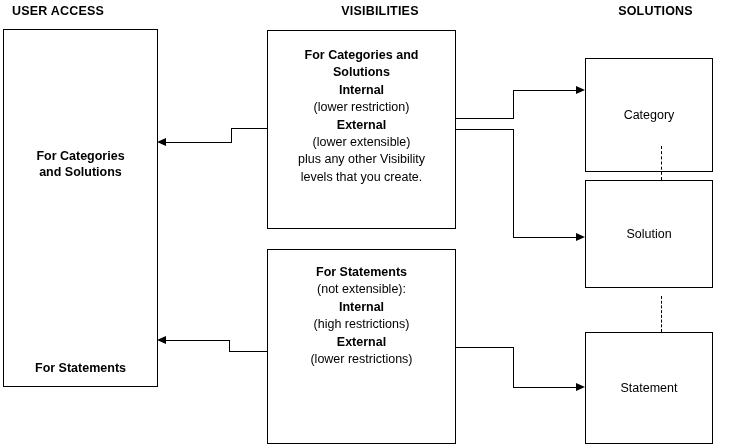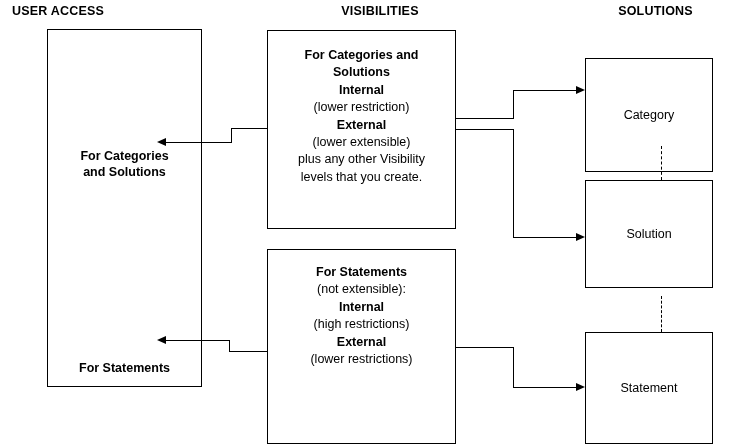--- a/index.html
+++ b/index.html
@@ -38,21 +38,20 @@
     box-sizing: border-box;
     background: #ffffff;
   }
 
   
   #user-access-box {
     left: 3px;
     top: 29px;
     width: 155px;
     height: 358px;
-    margin-left: 44px;
   }
   .ua-label {
     position: absolute;
     left: 0;
     width: 100%;
     text-align: center;
     font-size: 12.5px;
     font-weight: bold;
     line-height: 16px;
   }

